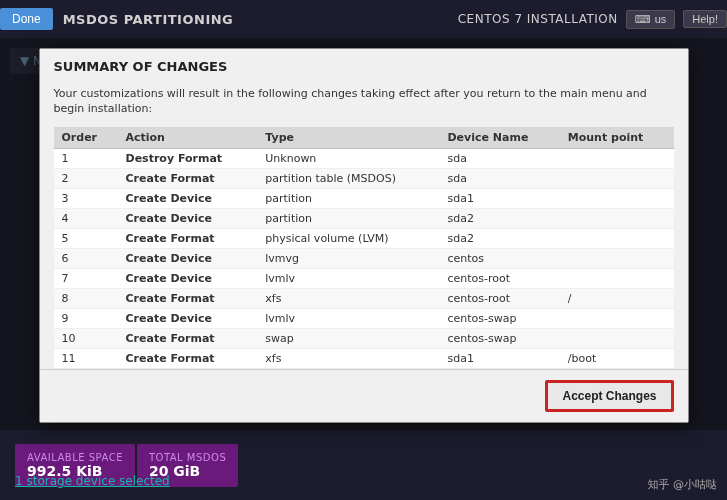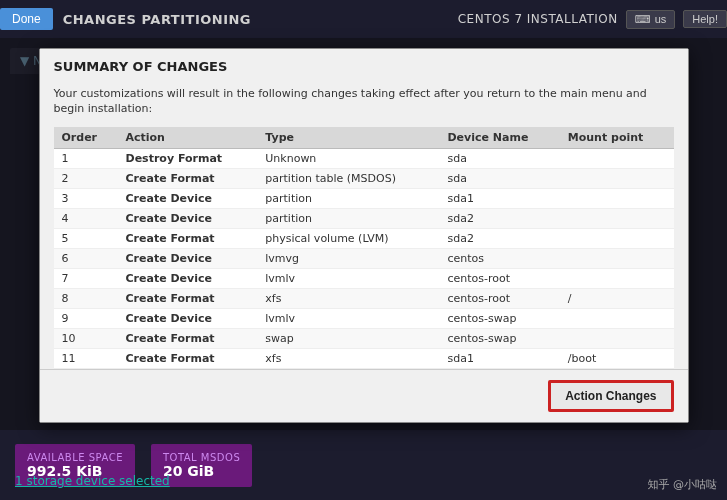--- a/index.html
+++ b/index.html
@@ -110,21 +110,21 @@
     .bottom-bar {
       position: absolute;
       bottom: 0;
       left: 0;
       right: 0;
       height: 70px;
       background: #1c1c2e;
       display: flex;
       align-items: center;
       padding: 0 15px;
-      gap: 16px;
+      gap: 2px;
     }
     .space-box {
       background: #6a1a7a;
       color: white;
       padding: 8px 12px;
       border-radius: 2px;
       font-size: 11px;
     }
     .space-box .label {
       color: #cc88ee;
@@ -262,21 +262,21 @@
       max-height: 280px;
       overflow-y: auto;
     }
   </style>
 </head>
 <body>
 
 <div class="top-bar">
   <div class="top-bar-left">
     <button class="done-btn">Done</button>
-    <span class="top-title">CHANGES PARTITIONING</span>
+    <span class="top-title">MSDOS PARTITIONING</span>
   </div>
   <div class="top-bar-right">
     <span class="centos-title">CENTOS 7 INSTALLATION</span>
     <button class="keyboard-btn">
       <span>⌨</span>
       <span>us</span>
     </button>
     <button class="help-btn">Help!</button>
   </div>
 </div>
@@ -395,16 +395,16 @@
               <td>11</td>
               <td class="action-green">Create Format</td>
               <td>xfs</td>
               <td>sda1</td>
               <td>/boot</td>
             </tr>
           </tbody>
       </table>
     </div>
     <div class="modal-footer">
-      <button class="accept-btn">Action Changes</button>
+      <button class="accept-btn">Accept Changes</button>
     </div>
   </div>
 </div>
 
 </body></html>

